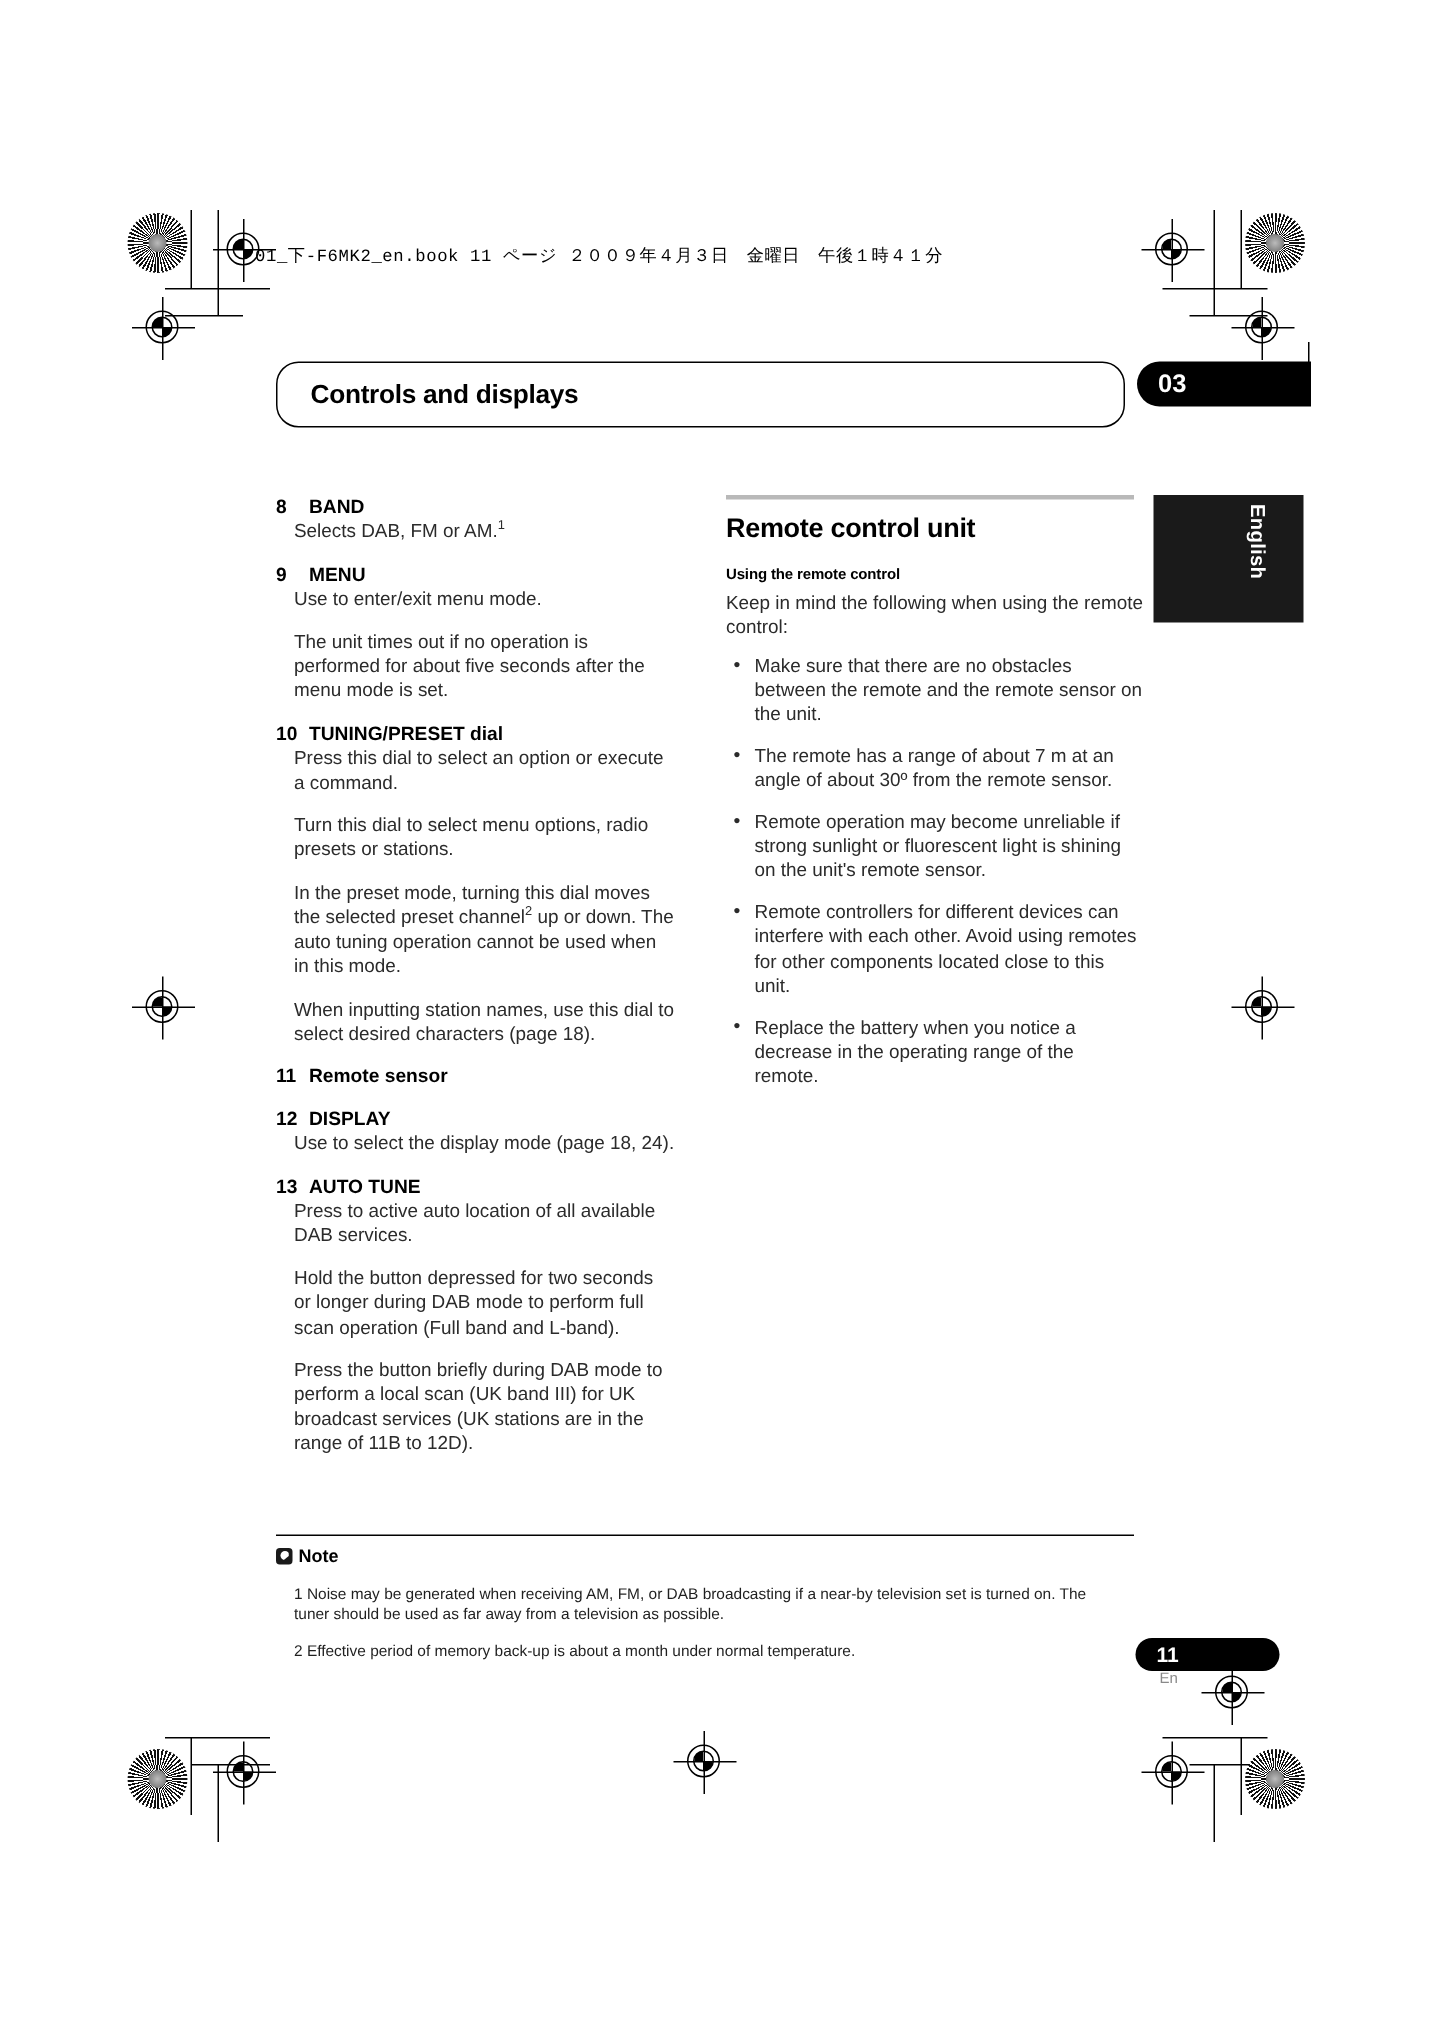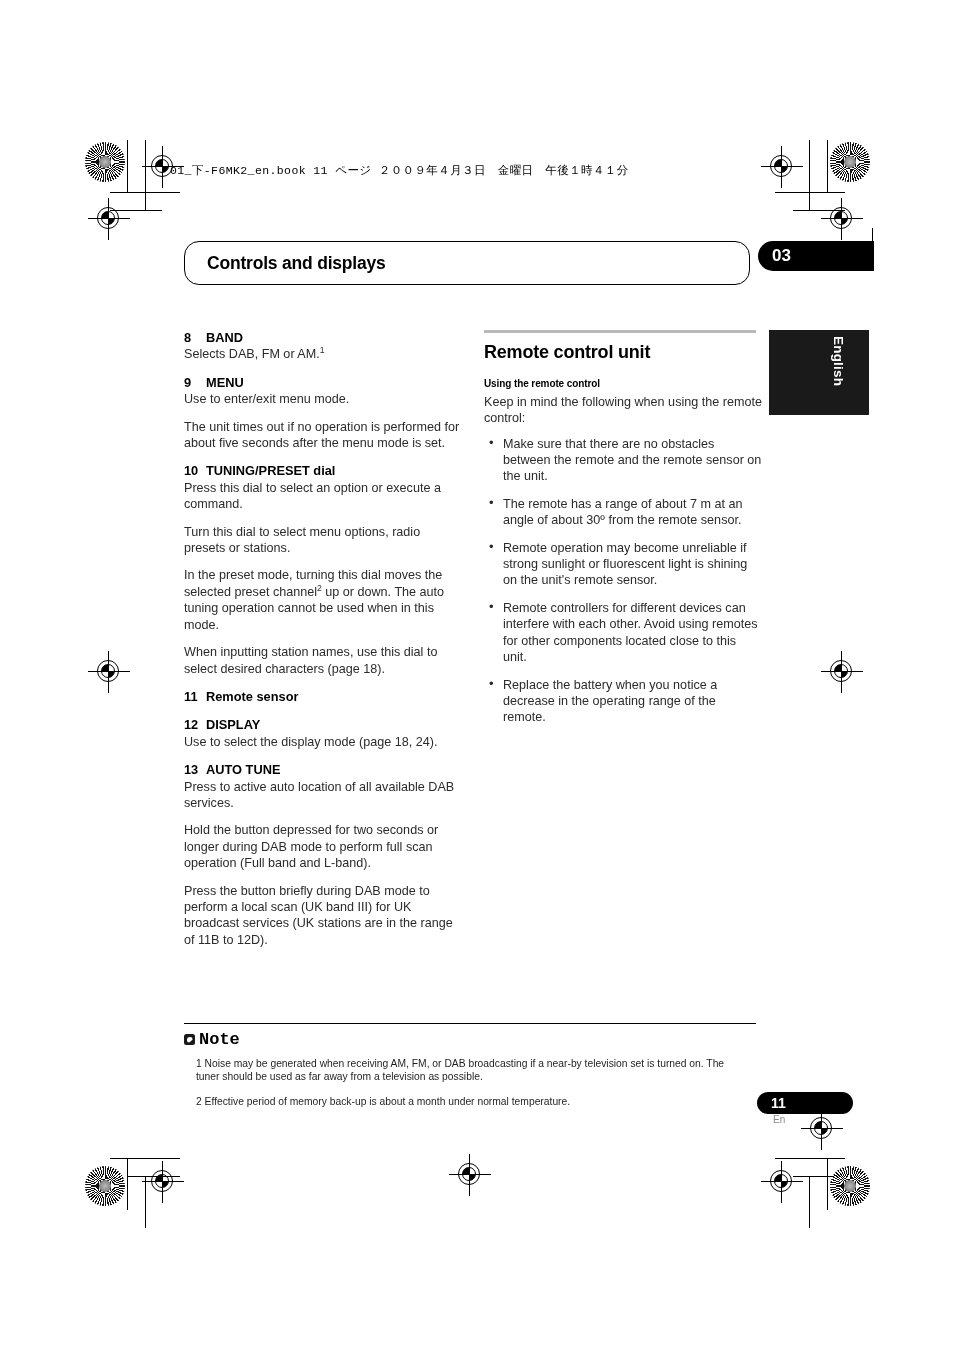--- a/index.html
+++ b/index.html
@@ -171,21 +171,21 @@
     font-weight: bold;
     color: #000;
     margin: 0;
     display: flex;
   }
   .entry-head .num {
     min-width: 22px;
     display: inline-block;
   }
   .entry p {
-    margin: 0;
+    margin: 12px;
   }
   .entry p + p { margin-top: 11px; }
   .entry + .entry { margin-top: 12px; }
   .entry-head + p { margin-top: 0; }
 
   sup {
     font-size: 8.6px;
     vertical-align: super;
     line-height: 0;
   }
@@ -232,24 +232,23 @@
   .note-icon::after {
     content: "";
     position: absolute;
     left: 2.5px; top: 2.5px;
     width: 6px; height: 6px;
     border-radius: 50%;
     background: #fff;
     clip-path: polygon(0 0, 100% 0, 100% 55%, 45% 100%, 0 100%);
   }
   .note-head .txt {
-    font-size: 17px;
-    font-weight: bold;
-    color: #000;
-    font-family: Liberation Mono, monospace;
+    font-size: 12px;
+    font-weight: bold;
+    color: #000;
   }
   .footnotes {
     position: absolute;
     left: 184px; top: 1045px;
     width: 578px;
     font-size: 10.3px;
     line-height: 13.2px;
     color: #1f1f1f;
   }
   .footnotes p { margin: 12px; }

